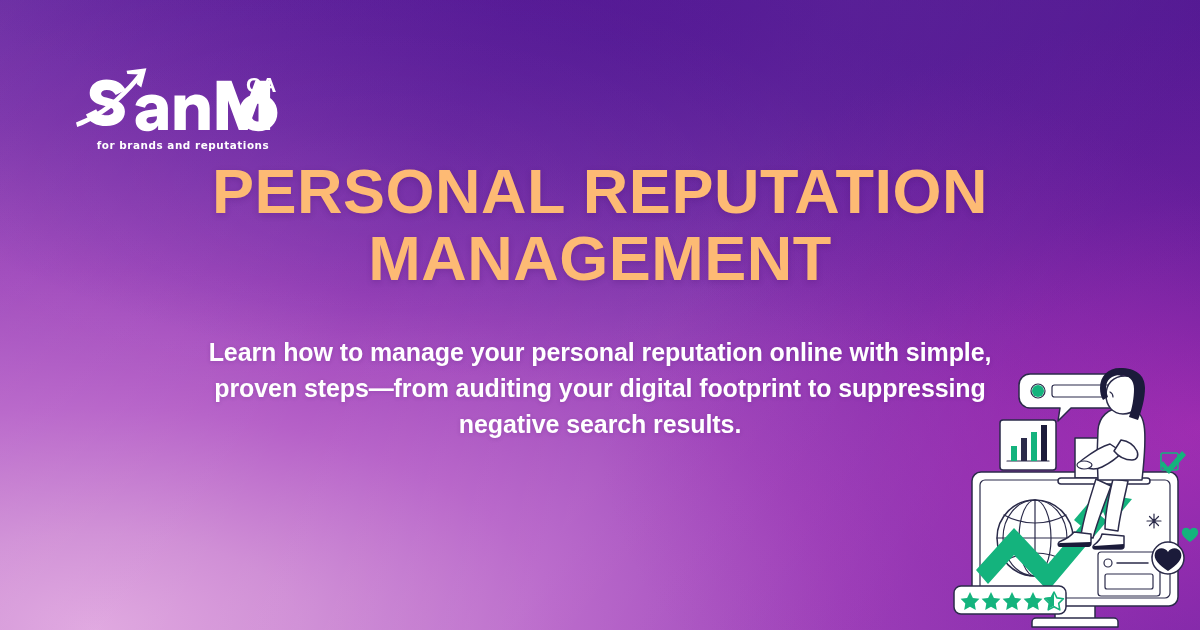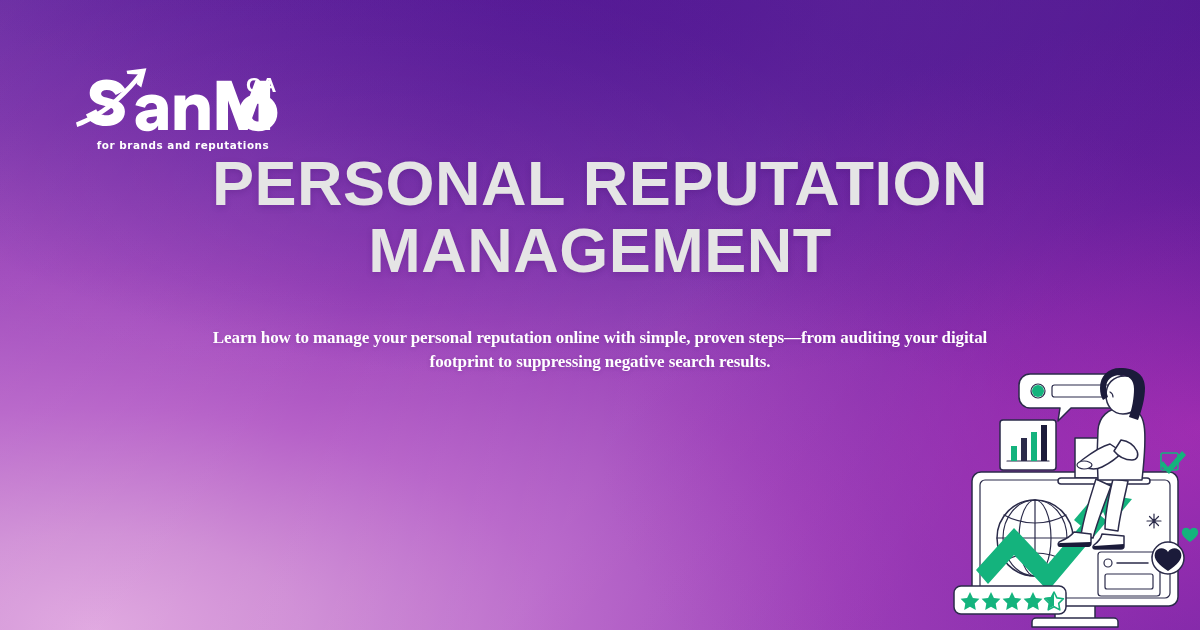--- a/index.html
+++ b/index.html
@@ -45,34 +45,35 @@
   .logo svg { display:block; width:230px; height:92px; }
 
   
   .copy {
     position:absolute;
     left:190px; top:150px;
     width:820px;
     text-align:center;
   }
   .headline {
-    color:#e5e5e5;
+    color:#fdba74;
     font-family:"Liberation Sans", sans-serif;
     font-weight:700;
     font-size:63px;
     line-height:1.06;
     letter-spacing:0.5px;
     text-shadow:0 2px 6px rgba(60,12,100,0.22);
+    margin-top:8px;
   }
   .subhead {
     margin-top:42px;
     color:#ffffff;
-    font-family:Liberation Serif, serif;
+    font-family:Liberation Sans, sans-serif;
     font-weight:700;
-    font-size:17px;
+    font-size:25px;
     line-height:1.44;
     letter-spacing:-0.1px;
     text-shadow:0 1px 4px rgba(60,12,100,0.18);
   }
 
   
   .illustration {
     position:absolute;
     right:0; bottom:0;
     width:250px; height:268px;

